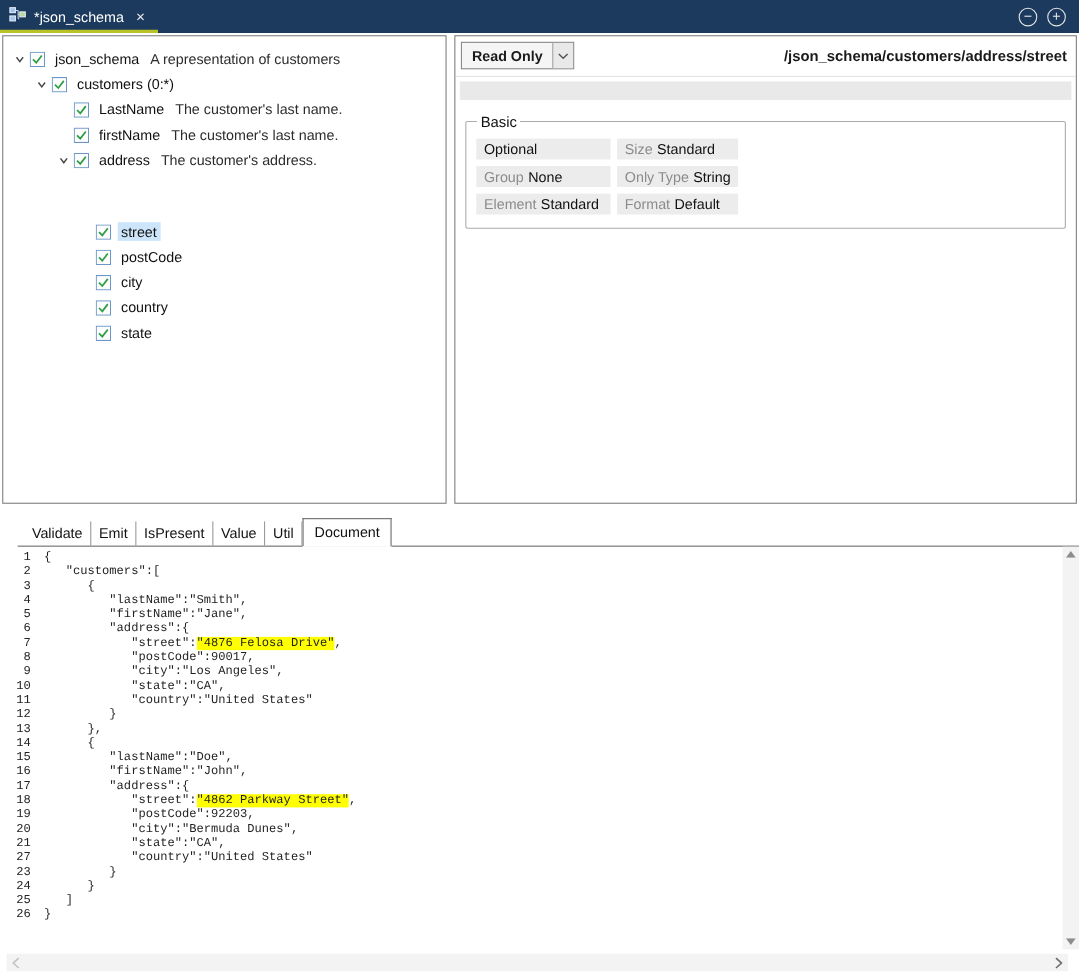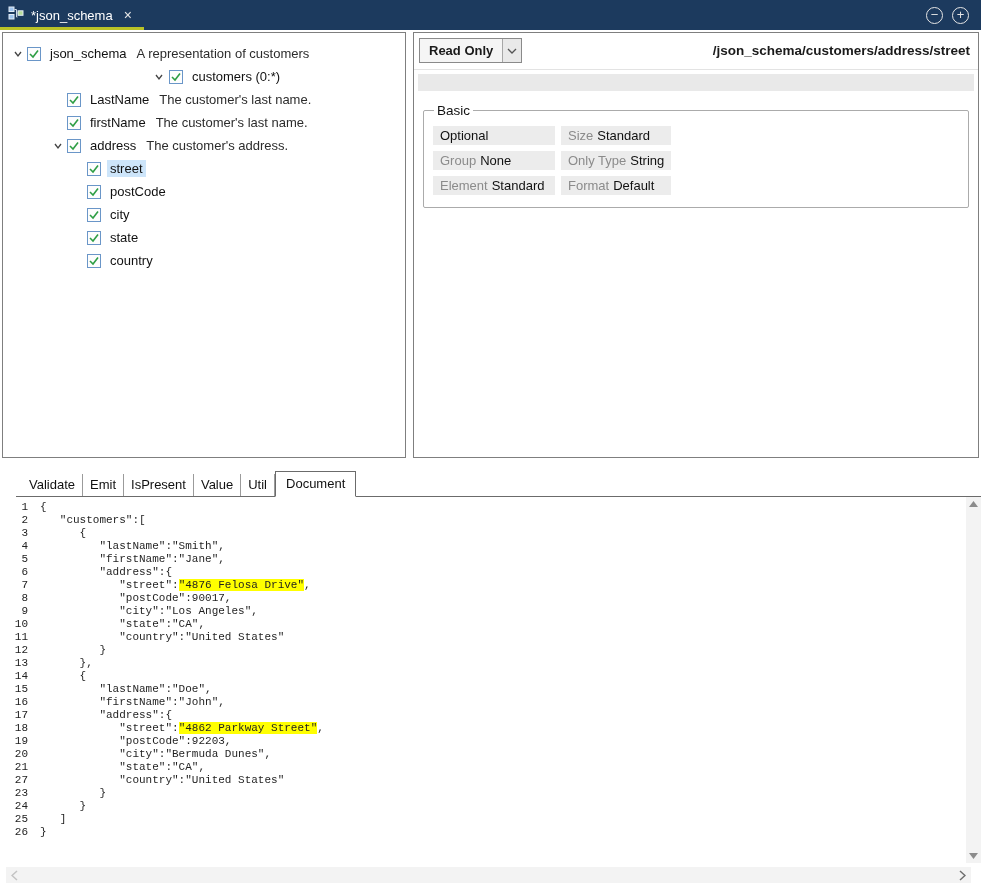--- a/index.html
+++ b/index.html
@@ -150,21 +150,21 @@
           </span>
           <span class="el-icon">
             <svg width="14" height="14" viewBox="0 0 14 14">
               <rect x="0.5" y="0.5" width="13" height="13" fill="#fdfdfd" stroke="#6a96c8"></rect>
               <path d="M3 7 L6 10 L11 3.5" fill="none" stroke="#2e9e44" stroke-width="1.6"></path>
             </svg>
           </span>
           <span class="node-name">json_schema</span>
           <span class="node-desc">A representation of customers</span>
         </div>
-        <div class="tree-row" style="padding-left: 26px; justify-content: center;">
+        <div class="tree-row" style="padding-left: 26px;">
           <span class="twisty">
             <svg width="10" height="10" viewBox="0 0 10 10">
               <polyline points="2,3 5,7 8,3" fill="none" stroke="#444" stroke-width="1.3"></polyline>
             </svg>
           </span>
           <span class="el-icon">
             <svg width="14" height="14" viewBox="0 0 14 14">
               <rect x="0.5" y="0.5" width="13" height="13" fill="#fdfdfd" stroke="#6a96c8"></rect>
               <path d="M3 7 L6 10 L11 3.5" fill="none" stroke="#2e9e44" stroke-width="1.6"></path>
             </svg>
@@ -201,69 +201,69 @@
           </span>
           <span class="el-icon">
             <svg width="14" height="14" viewBox="0 0 14 14">
               <rect x="0.5" y="0.5" width="13" height="13" fill="#fdfdfd" stroke="#6a96c8"></rect>
               <path d="M3 7 L6 10 L11 3.5" fill="none" stroke="#2e9e44" stroke-width="1.6"></path>
             </svg>
           </span>
           <span class="node-name">address</span>
           <span class="node-desc">The customer's address.</span>
         </div>
+        <div class="tree-row" style="padding-left: 66px; margin-top: 42px;">
+          <span class="twisty"></span>
+          <span class="el-icon">
+            <svg width="14" height="14" viewBox="0 0 14 14">
+              <rect x="0.5" y="0.5" width="13" height="13" fill="#fdfdfd" stroke="#6a96c8"></rect>
+              <path d="M3 7 L6 10 L11 3.5" fill="none" stroke="#2e9e44" stroke-width="1.6"></path>
+            </svg>
+          </span>
+          <span class="node-name sel">street</span>
+        </div>
         <div class="tree-row" style="padding-left: 66px;">
           <span class="twisty"></span>
           <span class="el-icon">
             <svg width="14" height="14" viewBox="0 0 14 14">
               <rect x="0.5" y="0.5" width="13" height="13" fill="#fdfdfd" stroke="#6a96c8"></rect>
               <path d="M3 7 L6 10 L11 3.5" fill="none" stroke="#2e9e44" stroke-width="1.6"></path>
             </svg>
           </span>
-          <span class="node-name sel">street</span>
+          <span class="node-name">postCode</span>
         </div>
         <div class="tree-row" style="padding-left: 66px;">
           <span class="twisty"></span>
           <span class="el-icon">
             <svg width="14" height="14" viewBox="0 0 14 14">
               <rect x="0.5" y="0.5" width="13" height="13" fill="#fdfdfd" stroke="#6a96c8"></rect>
               <path d="M3 7 L6 10 L11 3.5" fill="none" stroke="#2e9e44" stroke-width="1.6"></path>
             </svg>
           </span>
-          <span class="node-name">postCode</span>
+          <span class="node-name">city</span>
         </div>
         <div class="tree-row" style="padding-left: 66px;">
           <span class="twisty"></span>
           <span class="el-icon">
             <svg width="14" height="14" viewBox="0 0 14 14">
               <rect x="0.5" y="0.5" width="13" height="13" fill="#fdfdfd" stroke="#6a96c8"></rect>
               <path d="M3 7 L6 10 L11 3.5" fill="none" stroke="#2e9e44" stroke-width="1.6"></path>
             </svg>
           </span>
-          <span class="node-name">city</span>
+          <span class="node-name">country</span>
         </div>
         <div class="tree-row" style="padding-left: 66px;">
           <span class="twisty"></span>
           <span class="el-icon">
             <svg width="14" height="14" viewBox="0 0 14 14">
               <rect x="0.5" y="0.5" width="13" height="13" fill="#fdfdfd" stroke="#6a96c8"></rect>
               <path d="M3 7 L6 10 L11 3.5" fill="none" stroke="#2e9e44" stroke-width="1.6"></path>
             </svg>
           </span>
           <span class="node-name">state</span>
-        </div>
-        <div class="tree-row" style="padding-left: 66px;">
-          <span class="twisty"></span>
-          <span class="el-icon">
-            <svg width="14" height="14" viewBox="0 0 14 14">
-              <rect x="0.5" y="0.5" width="13" height="13" fill="#fdfdfd" stroke="#6a96c8"></rect>
-              <path d="M3 7 L6 10 L11 3.5" fill="none" stroke="#2e9e44" stroke-width="1.6"></path>
-            </svg>
-          </span>
-          <span class="node-name">country</span>
         </div>
       </div>
   </div>
 
   <div class="props-panel">
     <div class="props-header">
       <div class="readonly-select">
         <span class="val">Read Only</span>
         <span class="dd">
           <svg width="10" height="8" viewBox="0 0 10 8">

